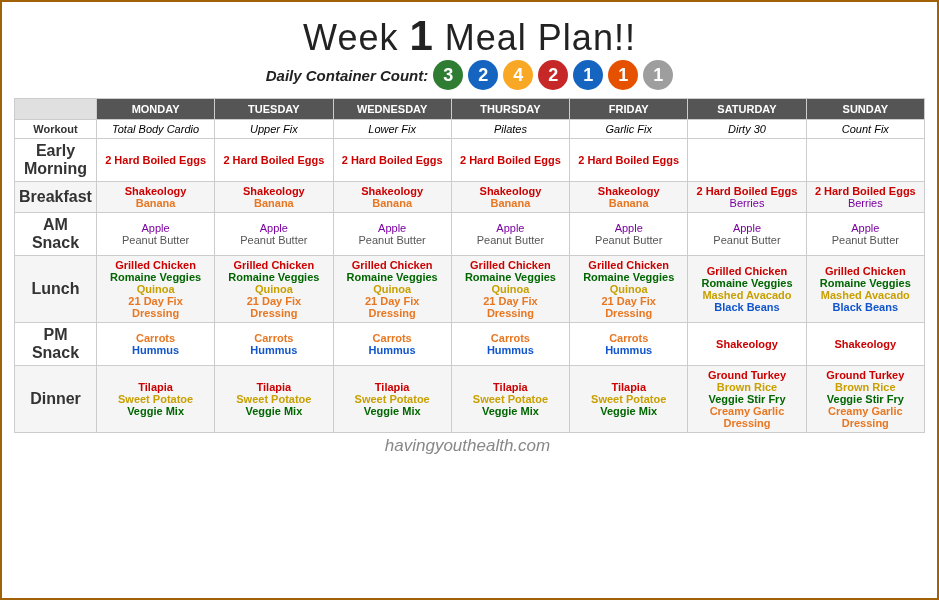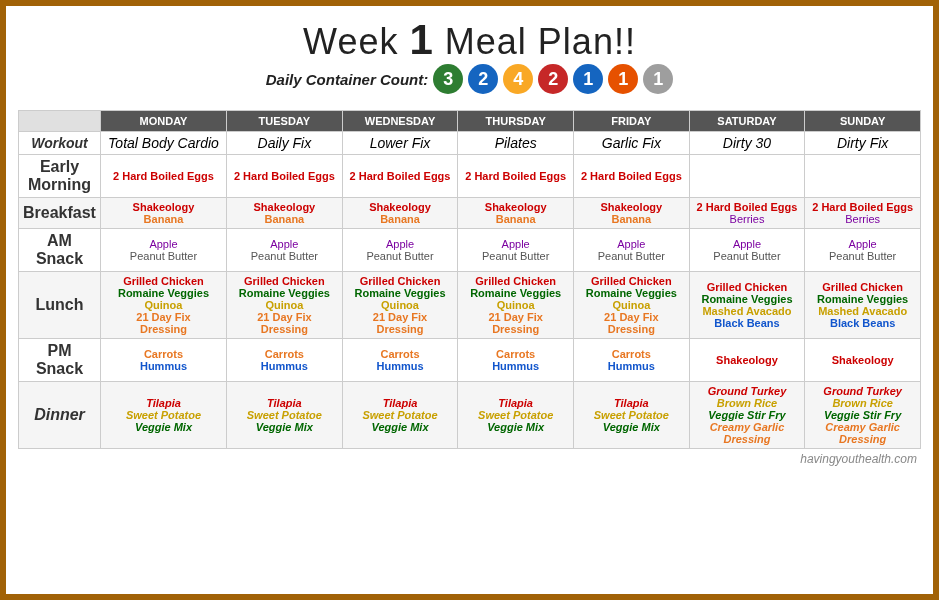--- a/index.html
+++ b/index.html
@@ -8,21 +8,21 @@
       font-family: Arial, sans-serif;
       width: 939px;
       min-height: 600px;
       overflow: hidden;
     }
     .page {
       width: 939px;
       min-height: 600px;
       background: #fff;
       padding: 10px 12px 25px;
-      border: 6px solid #a16207;
+      border: 2px solid #a16207;
     }
     .title-section {
       text-align: center;
       margin-bottom: 6px;
     }
     .main-title {
       font-family: 'Comic Sans MS', cursive, sans-serif;
       font-size: 36px;
       color: #222;
       font-weight: normal;
@@ -30,21 +30,21 @@
     }
     .main-title .bold-num {
       font-weight: bold;
       font-size: 42px;
     }
     .container-count-row {
       display: flex;
       align-items: center;
       justify-content: center;
       gap: 5px;
-      margin-bottom: 16px;
+      margin-bottom: 8px;
       font-style: italic;
       font-size: 15px;
       font-weight: bold;
       color: #222;
     }
     .container-badge {
       display: inline-flex;
       align-items: center;
       justify-content: center;
       width: 30px;
@@ -80,42 +80,42 @@
       font-size: 16px;
       color: #333;
       width: 70px;
     }
     .meal-table tr:nth-child(odd) td:not(.row-label) {
       background: #fff;
     }
     .meal-table tr:nth-child(even) td:not(.row-label) {
       background: #f9f9f9;
     }
-    .workout-row td { background: #fff !important; font-style: italic; font-size: 14px; }
+    .workout-row td { background: #fff !important; font-size: 11px; }
     .early-morning-row td { background: #fff !important; }
     .breakfast-row td { background: #f5f5f5 !important; }
     .am-snack-row td { background: #fff !important; }
     .lunch-row td { background: #f5f5f5 !important; }
     .pm-snack-row td { background: #fff !important; margin-top: 44px; }
-    .dinner-row td { background: #f5f5f5 !important; font-style: italic; }
+    .dinner-row td { background: #f5f5f5 !important; }
 
     .red { color: #cc0000; font-weight: bold; }
     .orange { color: #e87722; font-weight: bold; }
     .yellow { color: #c8a000; font-weight: bold; }
     .blue { color: #1155cc; font-weight: bold; }
     .green { color: #006600; font-weight: bold; }
     .purple { color: #7b00a0; font-weight: normal; text-align: center; }
     .gray-text { color: #555; }
 
     .em-bold { font-weight: bold; color: #cc0000; }
     .italic-cell { font-style: italic; }
 
     .watermark {
-      text-align: right;
-      font-size: 12px;
+      text-align: center;
+      font-size: 17px;
       color: #888;
       font-style: italic;
       margin-top: 3px;
       padding-right: 4px;
     }
   </style>
 </head>
 <body>
 
 <div class="page">
@@ -146,26 +146,26 @@
         <th>FRIDAY</th>
         <th>SATURDAY</th>
         <th>SUNDAY</th>
       </tr>
     </thead>
     <tbody>
 
       <tr class="workout-row">
         <td class="row-label">Workout</td>
         <td class="italic-cell">Total Body Cardio</td>
-        <td class="italic-cell">Daily Fix</td>
+        <td class="italic-cell">Upper Fix</td>
         <td class="italic-cell">Lower Fix</td>
         <td class="italic-cell">Pilates</td>
         <td class="italic-cell">Garlic Fix</td>
         <td class="italic-cell">Dirty 30</td>
-        <td class="italic-cell">Dirty Fix</td>
+        <td class="italic-cell">Count Fix</td>
       </tr>
 
       <tr class="early-morning-row">
         <td class="row-label">Early Morning</td>
         <td class="em-bold">2 Hard Boiled Eggs</td>
         <td class="em-bold">2 Hard Boiled Eggs</td>
         <td class="em-bold">2 Hard Boiled Eggs</td>
         <td class="em-bold">2 Hard Boiled Eggs</td>
         <td class="em-bold">2 Hard Boiled Eggs</td>
         <td></td>

